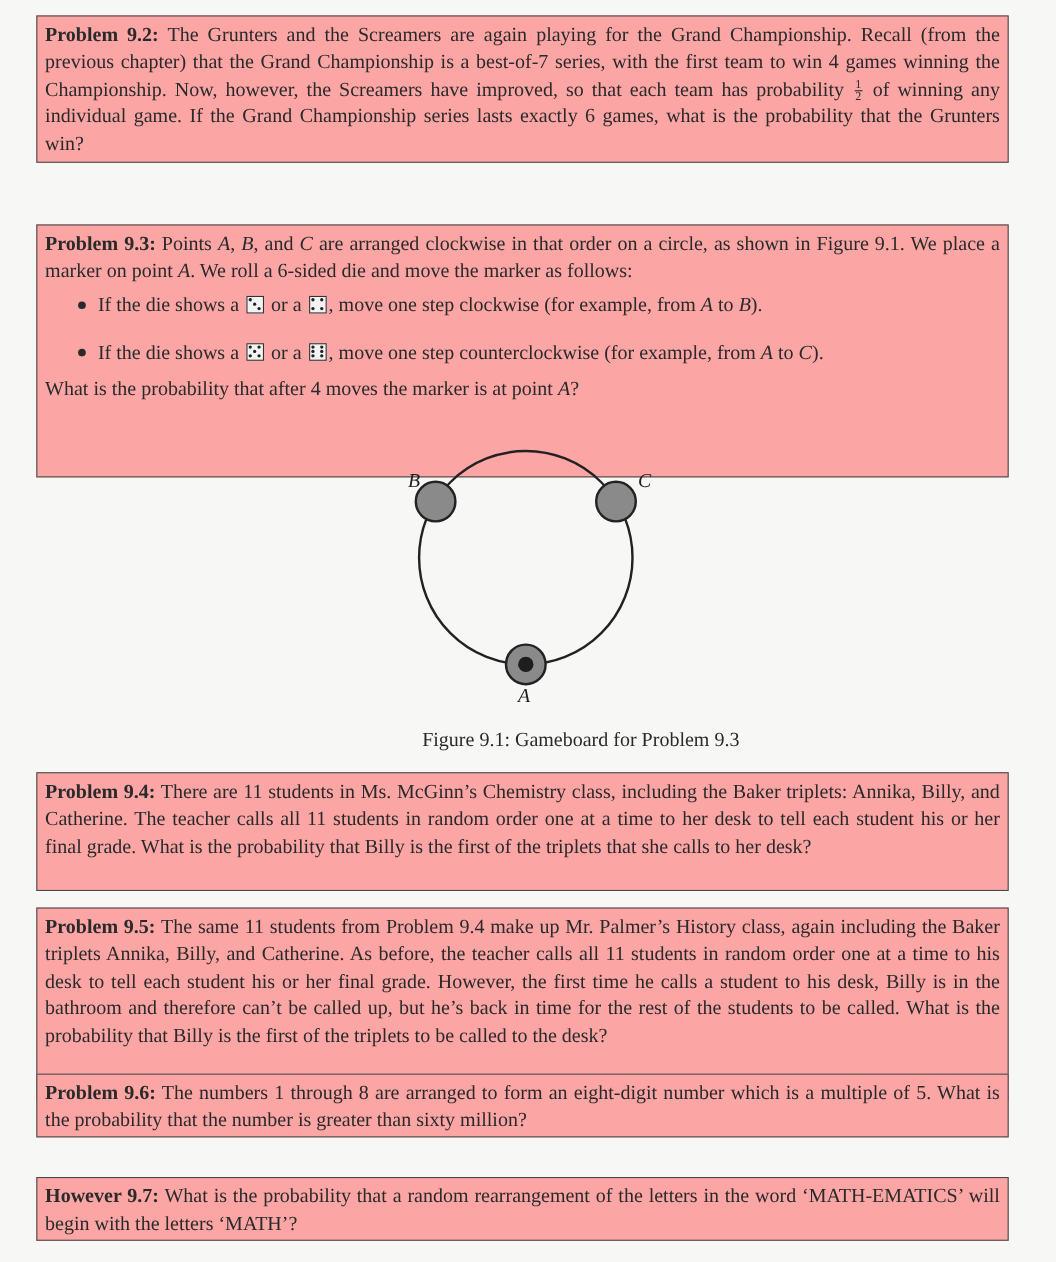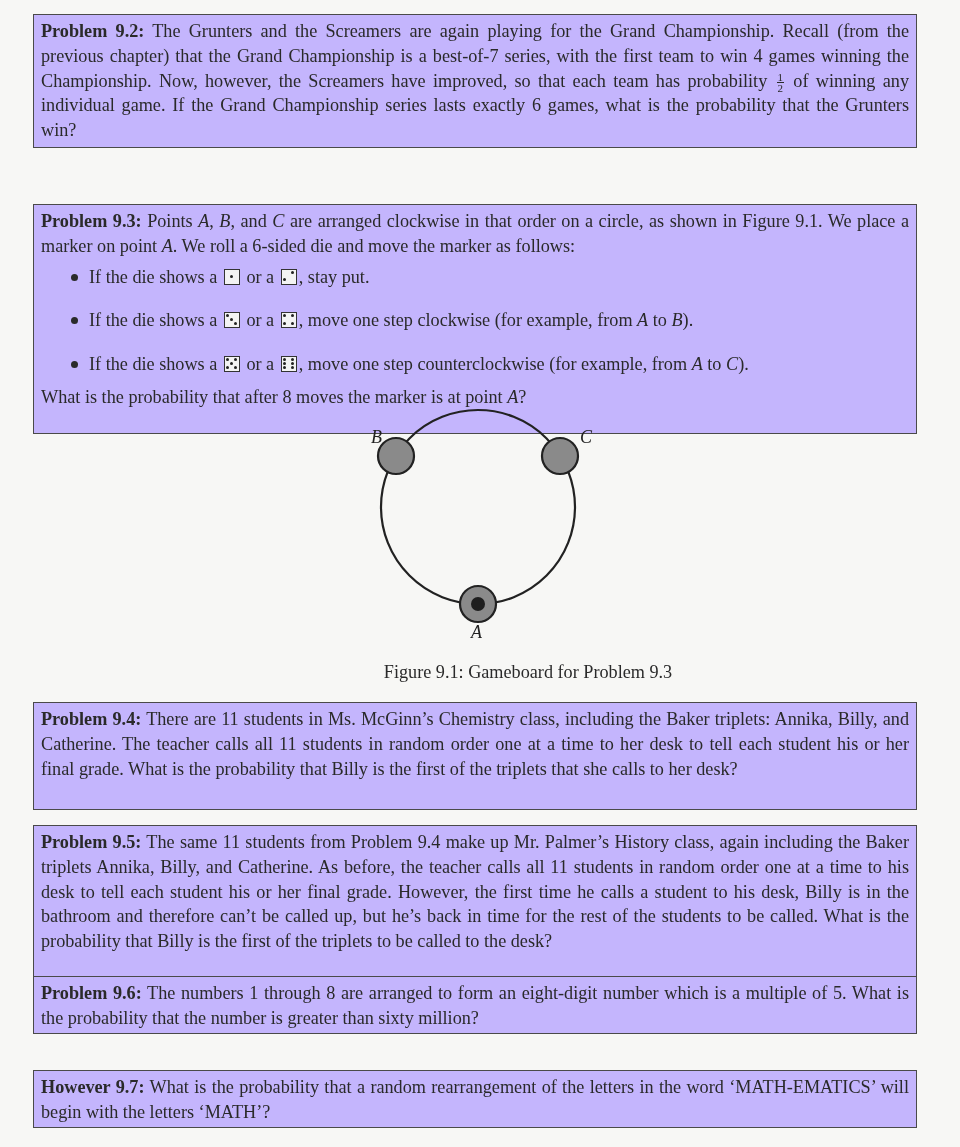--- a/index.html
+++ b/index.html
@@ -8,21 +8,21 @@
       background: #f7f7f5;
       font-family: "DejaVu Serif", "Liberation Serif", serif;
       color: #2a2a2a;
       position: relative;
       overflow: hidden;
     }
     .box {
       position: absolute;
       left: 33px;
       width: 884px;
-      background: #c4b5fd;
+      background: #fca5a5;
       border: 1.5px solid #4a4a4a;
       box-sizing: border-box;
       padding: 4px 7px 5px 7px;
       font-size: 18.2px;
       line-height: 24.8px;
       text-align: justify;
       font-family: "Liberation Serif", "DejaVu Serif", serif;
     }
     .box b { font-weight: bold; }
     .frac {
@@ -57,25 +57,24 @@
 </head>
 <body>
 
 <div class="box" style="top:14px;height:134px;">
   <b>Problem 9.2:</b><span> The Grunters and the Screamers are again playing for the Grand Championship. Recall (from the previous chapter) that the Grand Championship is a best-of-7 series, with the first team to win 4 games winning the Championship. Now, however, the Screamers have improved, so that each team has probability </span><span class="frac"><span class="num">1</span><span class="den">2</span></span><span> of winning any individual game. If the Grand Championship series lasts exactly 6 games, what is the probability that the Grunters win?</span>
 </div>
 
 <div class="box" style="top:164px;height:230px;margin-top:40px;">
   <b>Problem 9.3:</b><span> Points </span><i>A</i><span>, </span><i>B</i><span>, and </span><i>C</i><span> are arranged clockwise in that order on a circle, as shown in Figure 9.1. We place a marker on point </span><i>A</i><span>. We roll a 6-sided die and move the marker as follows:</span>
   <ul class="rules">
-    <li><span>If the die shows a </span><span class="die"><span class="pip" style="left: 5px; top: 5px;"></span></span><span> or a </span><span class="die"><span class="pip" style="left: 1px; top: 8px;"></span><span class="pip" style="left: 9px; top: 1px;"></span></span><span>, stay put.</span></li>
     <li><span>If the die shows a </span><span class="die"><span class="pip" style="left: 1px; top: 1px;"></span><span class="pip" style="left: 5px; top: 5px;"></span><span class="pip" style="left: 9px; top: 9px;"></span></span><span> or a </span><span class="die"><span class="pip" style="left: 1px; top: 9px;"></span><span class="pip" style="left: 9px; top: 9px;"></span><span class="pip" style="left: 1px; top: 1px;"></span><span class="pip" style="left: 9px; top: 1px;"></span></span><span>, move one step clockwise (for example, from </span><i>A</i><span> to </span><i>B</i><span>).</span></li>
     <li><span>If the die shows a </span><span class="die"><span class="pip" style="left: 1px; top: 1px;"></span><span class="pip" style="left: 9px; top: 1px;"></span><span class="pip" style="left: 5px; top: 5px;"></span><span class="pip" style="left: 1px; top: 9px;"></span><span class="pip" style="left: 9px; top: 9px;"></span></span><span> or a </span><span class="die"><span class="pip" style="left: 1px; top: 1px;"></span><span class="pip" style="left: 9px; top: 1px;"></span><span class="pip" style="left: 1px; top: 5px;"></span><span class="pip" style="left: 9px; top: 5px;"></span><span class="pip" style="left: 1px; top: 9px;"></span><span class="pip" style="left: 9px; top: 9px;"></span></span><span>, move one step counterclockwise (for example, from </span><i>A</i><span> to </span><i>C</i><span>).</span></li>
   </ul>
-  <span>What is the probability that after 8 moves the marker is at point </span><i>A</i><span>?</span>
+  <span>What is the probability that after 4 moves the marker is at point </span><i>A</i><span>?</span>
 </div>
 
 <svg class="figure" width="960" height="300" viewBox="0 0 960 300">
   <circle cx="478" cy="107" r="97" fill="none" stroke="#222" stroke-width="2.2"></circle>
   <circle cx="396" cy="56" r="18" fill="#8a8a8a" stroke="#222" stroke-width="2.2"></circle>
   <circle cx="560" cy="56" r="18" fill="#8a8a8a" stroke="#222" stroke-width="2.2"></circle>
   <circle cx="478" cy="204" r="18" fill="#8a8a8a" stroke="#222" stroke-width="2.2"></circle>
   <circle cx="478" cy="204" r="7" fill="#1e1e1e"></circle>
   <text x="371" y="43" font-family="Liberation Serif, DejaVu Serif, serif" font-style="italic" font-size="18" fill="#222">B</text>
   <text x="580" y="43" font-family="Liberation Serif, DejaVu Serif, serif" font-style="italic" font-size="18" fill="#222">C</text>

